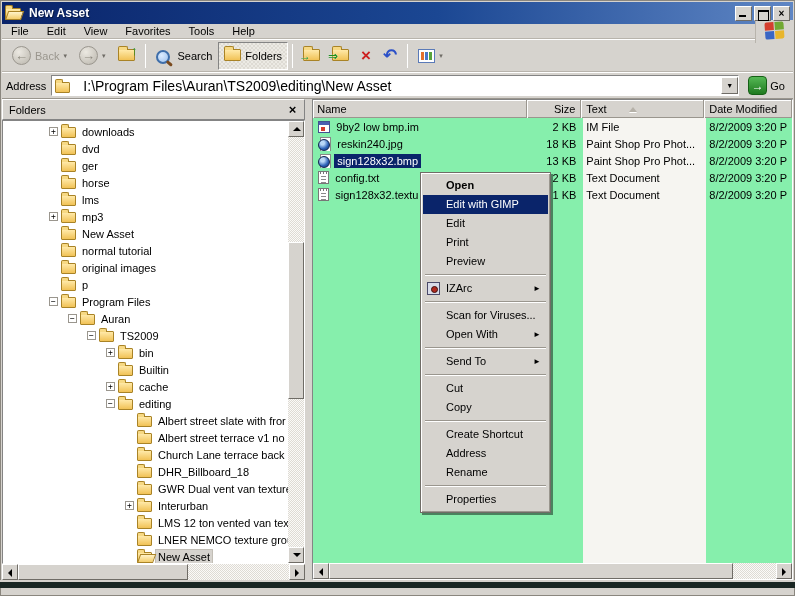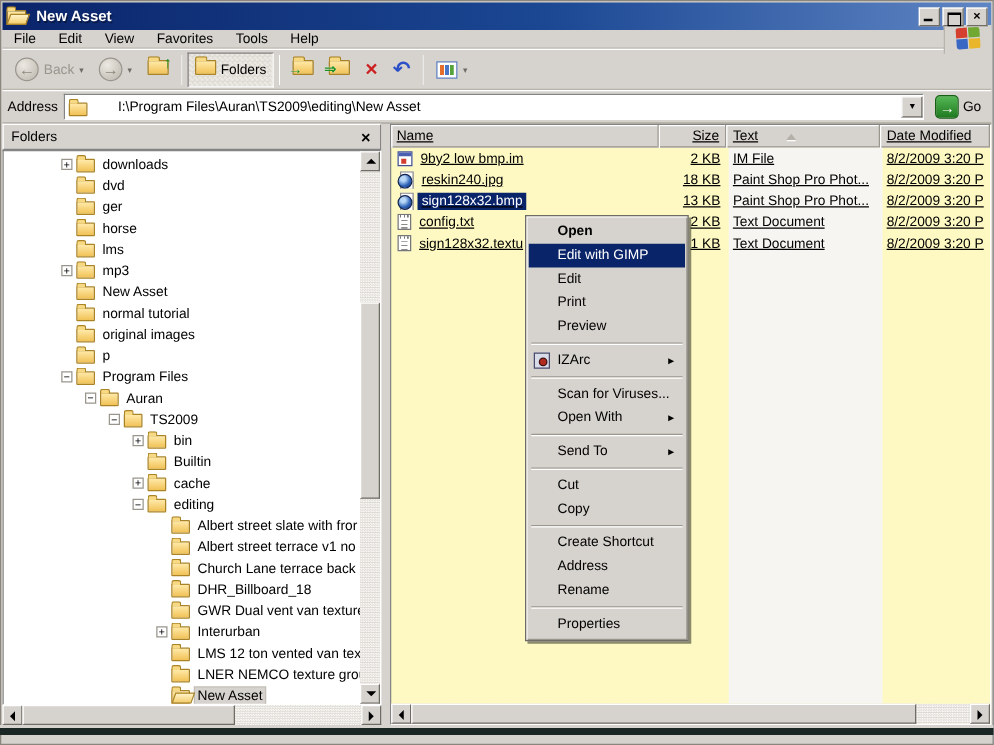--- a/index.html
+++ b/index.html
@@ -60,21 +60,21 @@
   .ic-views { width:17px; height:14px; border:1px solid #5a7ab8; background:#fff; padding:2px; }
   .ic-views i { display:block; width:100%; height:100%;
       background:repeating-linear-gradient(90deg,#e46f2d 0 3px,#fff 3px 4px,#4a76c8 4px 7px,#fff 7px 8px,#57a33b 8px 11px,#fff 11px); }
 
   
   .addressbar { height:27px; display:flex; align-items:center; padding:0 4px; gap:5px;
                 border-top:1px solid #fff; border-bottom:1px solid #9a968e; }
   .addr-label { font-size:11px; color:#000; }
   .addr-combo { flex:1; height:21px; background:#fff; border:1px solid;
                 border-color:#848484 #fff #fff #848484; display:flex; align-items:center; padding-left:3px; }
-  .addr-text { font-size:11px; flex:1; white-space:nowrap; overflow:hidden; margin-left:20px; }
+  .addr-text { font-size:14px; flex:1; white-space:nowrap; overflow:hidden; margin-left:9px; }
   .addr-drop { width:17px; height:17px; background:#d6d3ce; border:1px solid;
                border-color:#fff #6f6c66 #6f6c66 #fff; font-size:7px; text-align:center; line-height:16px; }
   .go-btn { display:flex; align-items:center; gap:3px; font-size:11px; padding:1px 4px; }
   .go-icon { width:19px; height:19px; border-radius:4px; background:linear-gradient(#55b855,#1f7a1f);
              color:#fff; font-weight:bold; text-align:center; line-height:18px; font-size:12px;
              border:1px solid #156015; }
 
   
   .main { display:flex; height:481px; }
   .left-panel { width:306px; display:flex; flex-direction:column; background:#d6d3ce; }
@@ -108,22 +108,22 @@
   .sbtn::after { content:""; position:absolute; left:4px; top:5px; border:4px solid transparent; }
   .sbtn.up::after { border-bottom-color:#000; top:1px; }
   .sbtn.down::after { border-top-color:#000; }
   .sbtn.left::after { border-right-color:#000; left:1px; top:4px; }
   .sbtn.right::after { border-left-color:#000; left:5px; top:4px; }
   .sthumb { position:absolute; background:#d6d3ce; border:1px solid; border-color:#fff #6f6c66 #6f6c66 #fff; }
   .hscroll { position:relative; height:16px; background:repeating-conic-gradient(#fbfaf8 0 25%,#dedbd4 0 50%) 0 0/2px 2px; }
 
   .divider { width:7px; background:#d6d3ce; }
 
-  .right-panel { flex:1; display:flex; flex-direction:column; background:#fef9c3; border:1px solid;
-                 border-color:#848484 #fff #fff #848484; position:relative;text-decoration:underline; }
+  .right-panel { flex:1; display:flex; flex-direction:column; background:#86efac; border:1px solid;
+                 border-color:#848484 #fff #fff #848484; position:relative; }
   .col-headers { display:flex; height:18px; background:#d6d3ce; flex:none; }
   .col { font-size:11px; padding:2px 5px; border-right:1px solid #9a968e; background:#d6d3ce;
          box-shadow:inset 1px 1px 0 #fff, inset 0 -1px 0 #9a968e; white-space:nowrap; overflow:hidden;
          display:flex; align-items:center; }
   .col.right { justify-content:flex-end; }
   .sort-up { width:0; height:0; border:4px solid transparent; border-bottom:5px solid #b5b1a8;
              margin-left:22px; margin-top:-3px; filter:drop-shadow(0 1px 0 #fff); }
   .rows { position:relative; flex:1; overflow:hidden; }
   .col-tint { position:absolute; top:0; bottom:0; background:#f6f5f1; }
   .frow { display:flex; align-items:center; height:17px; position:relative; }
@@ -199,20 +199,24 @@
         <span class="tcaret">▾</span>
       </div>
       <div class="tbtn disabled">
         <span class="ti ic-fwd">→</span>
         <span class="tcaret">▾</span>
       </div>
       <div class="tbtn">
         <span class="ti ic-up"><span class="fold-core"></span><span class="arrow">↑</span></span>
       </div>
       <span class="tsep"></span>
+      <div class="tbtn">
+        <span class="ti ic-search"></span>
+        <span>Search</span>
+      </div>
       <div class="tbtn pressed">
         <span class="ti "><span class="fold-core"></span></span>
         <span>Folders</span>
       </div>
       <span class="tsep"></span>
       <div class="tbtn">
         <span class="ti ic-moveto"><span class="fold-core"></span><span class="arrow">→</span></span>
       </div>
       <div class="tbtn">
         <span class="ti ic-copyto"><span class="fold-core"></span><span class="arrow">⇒</span></span>

